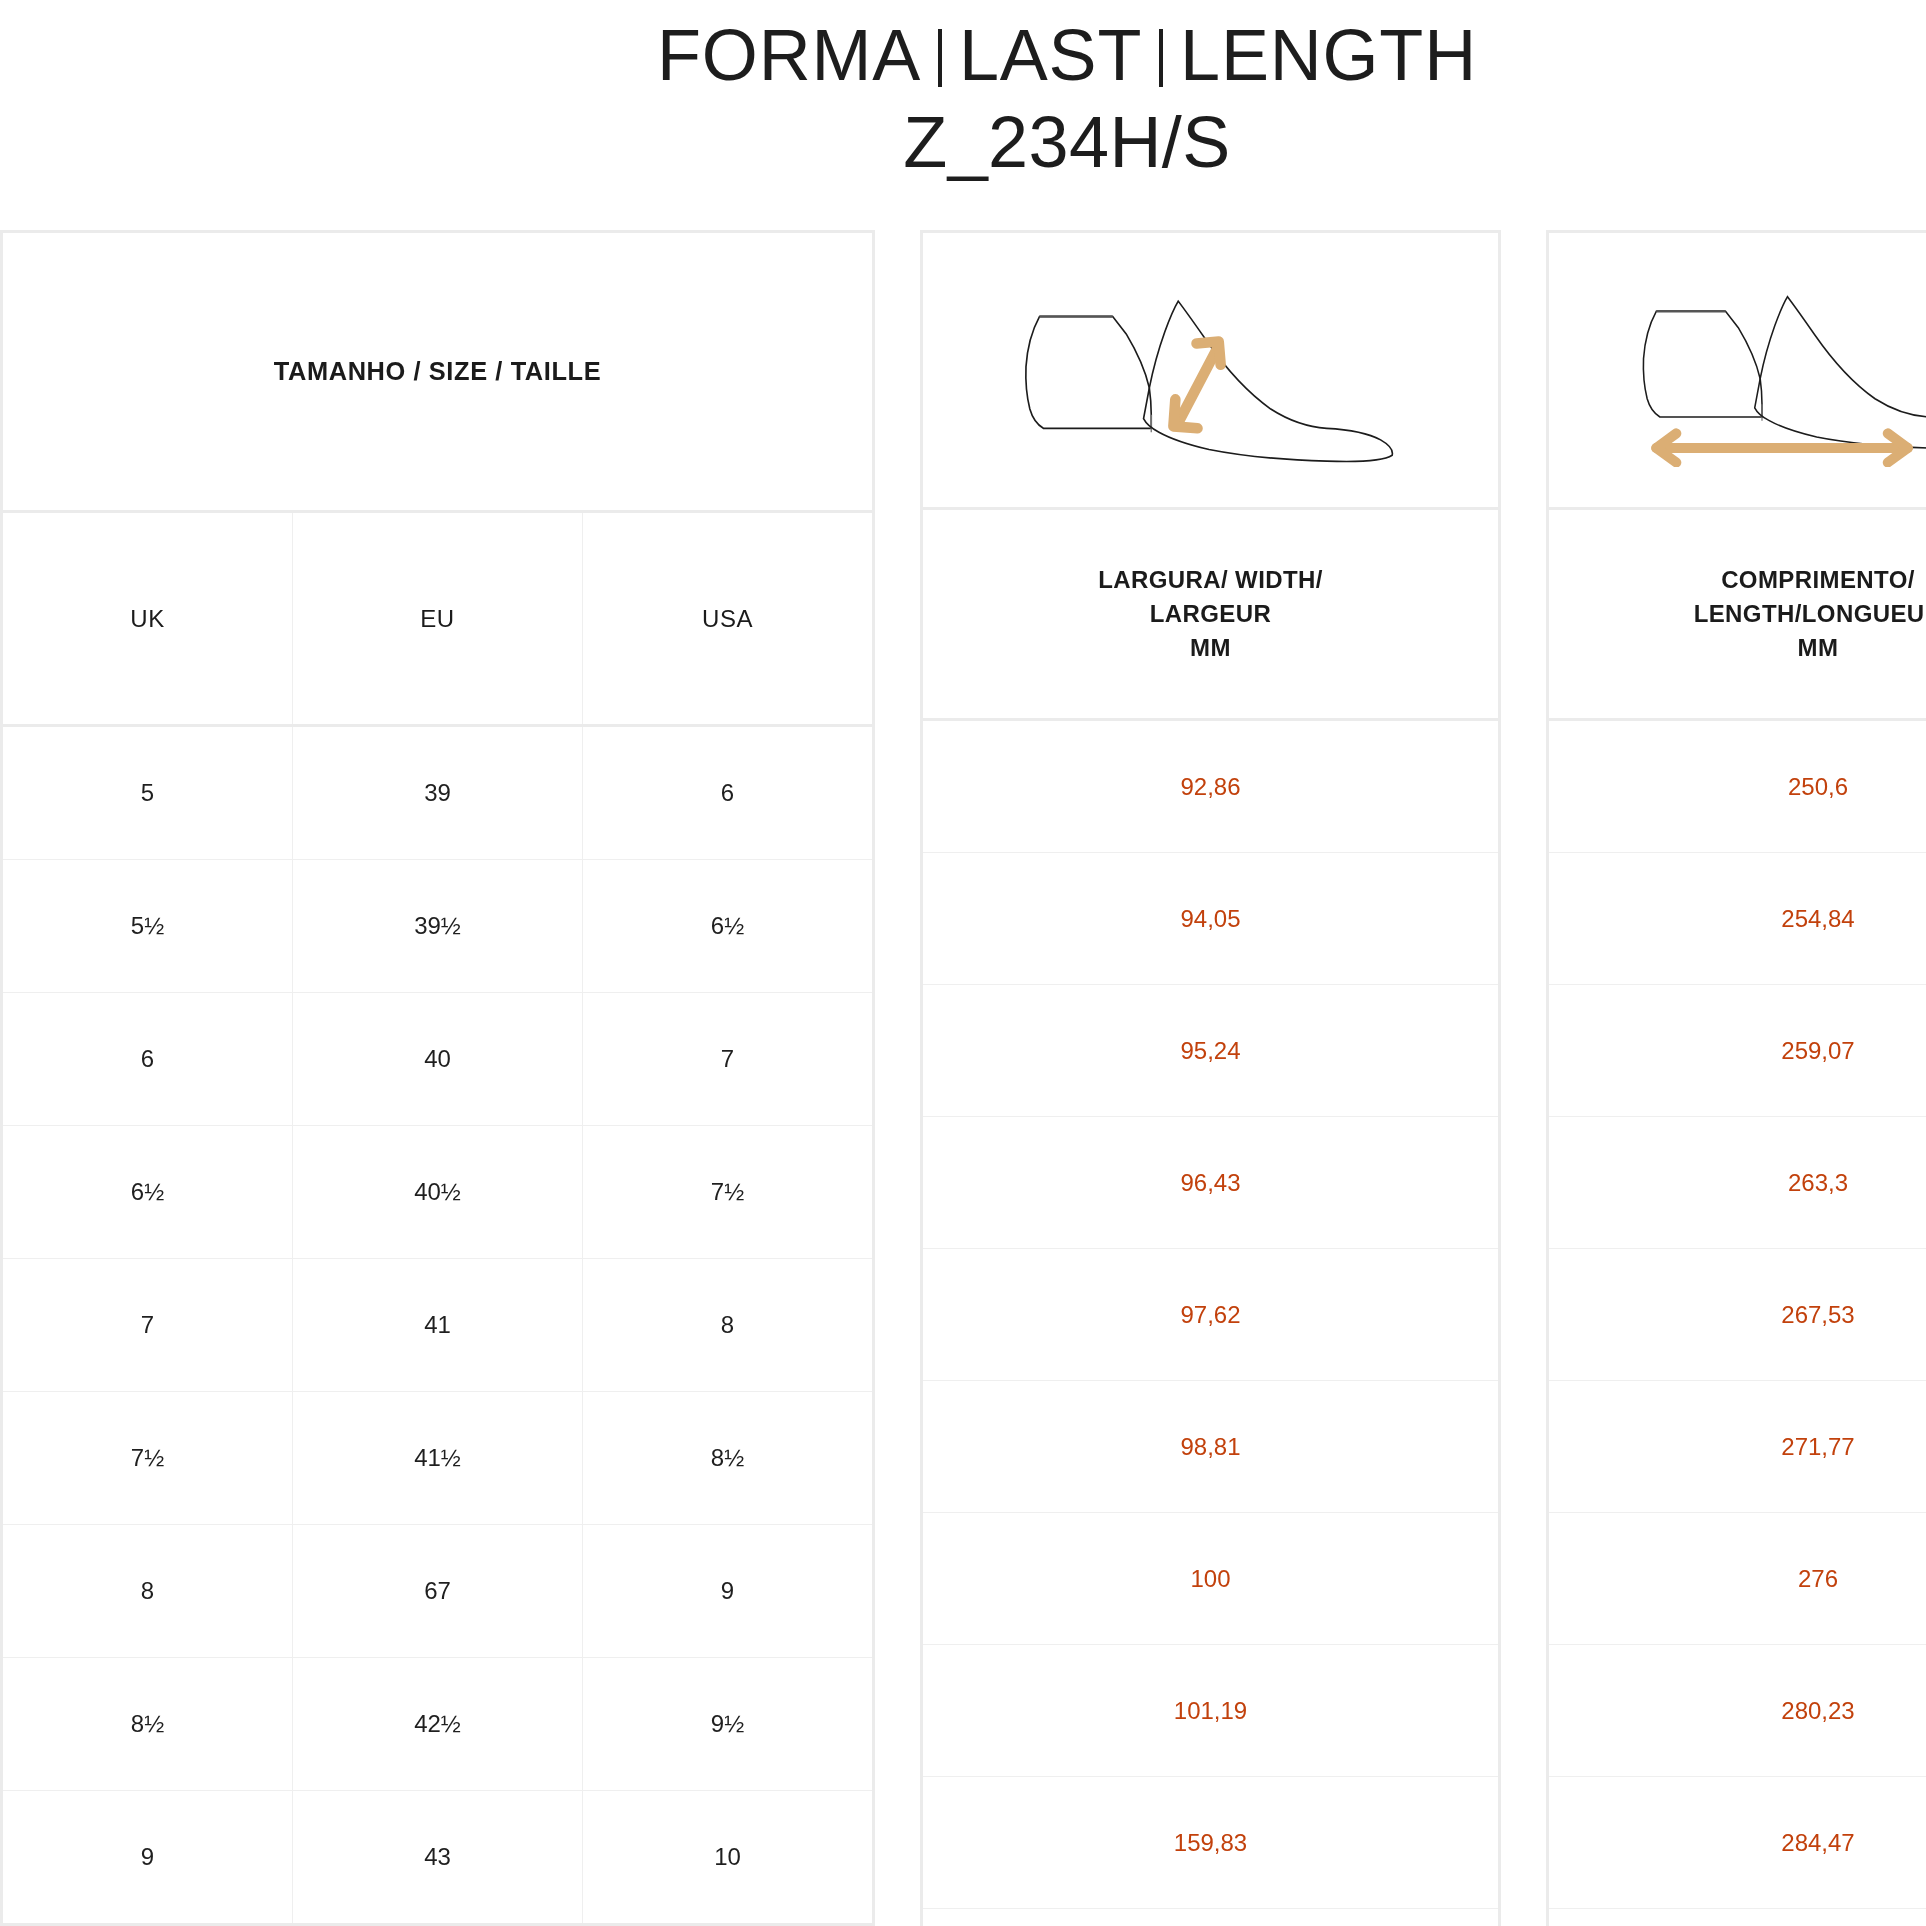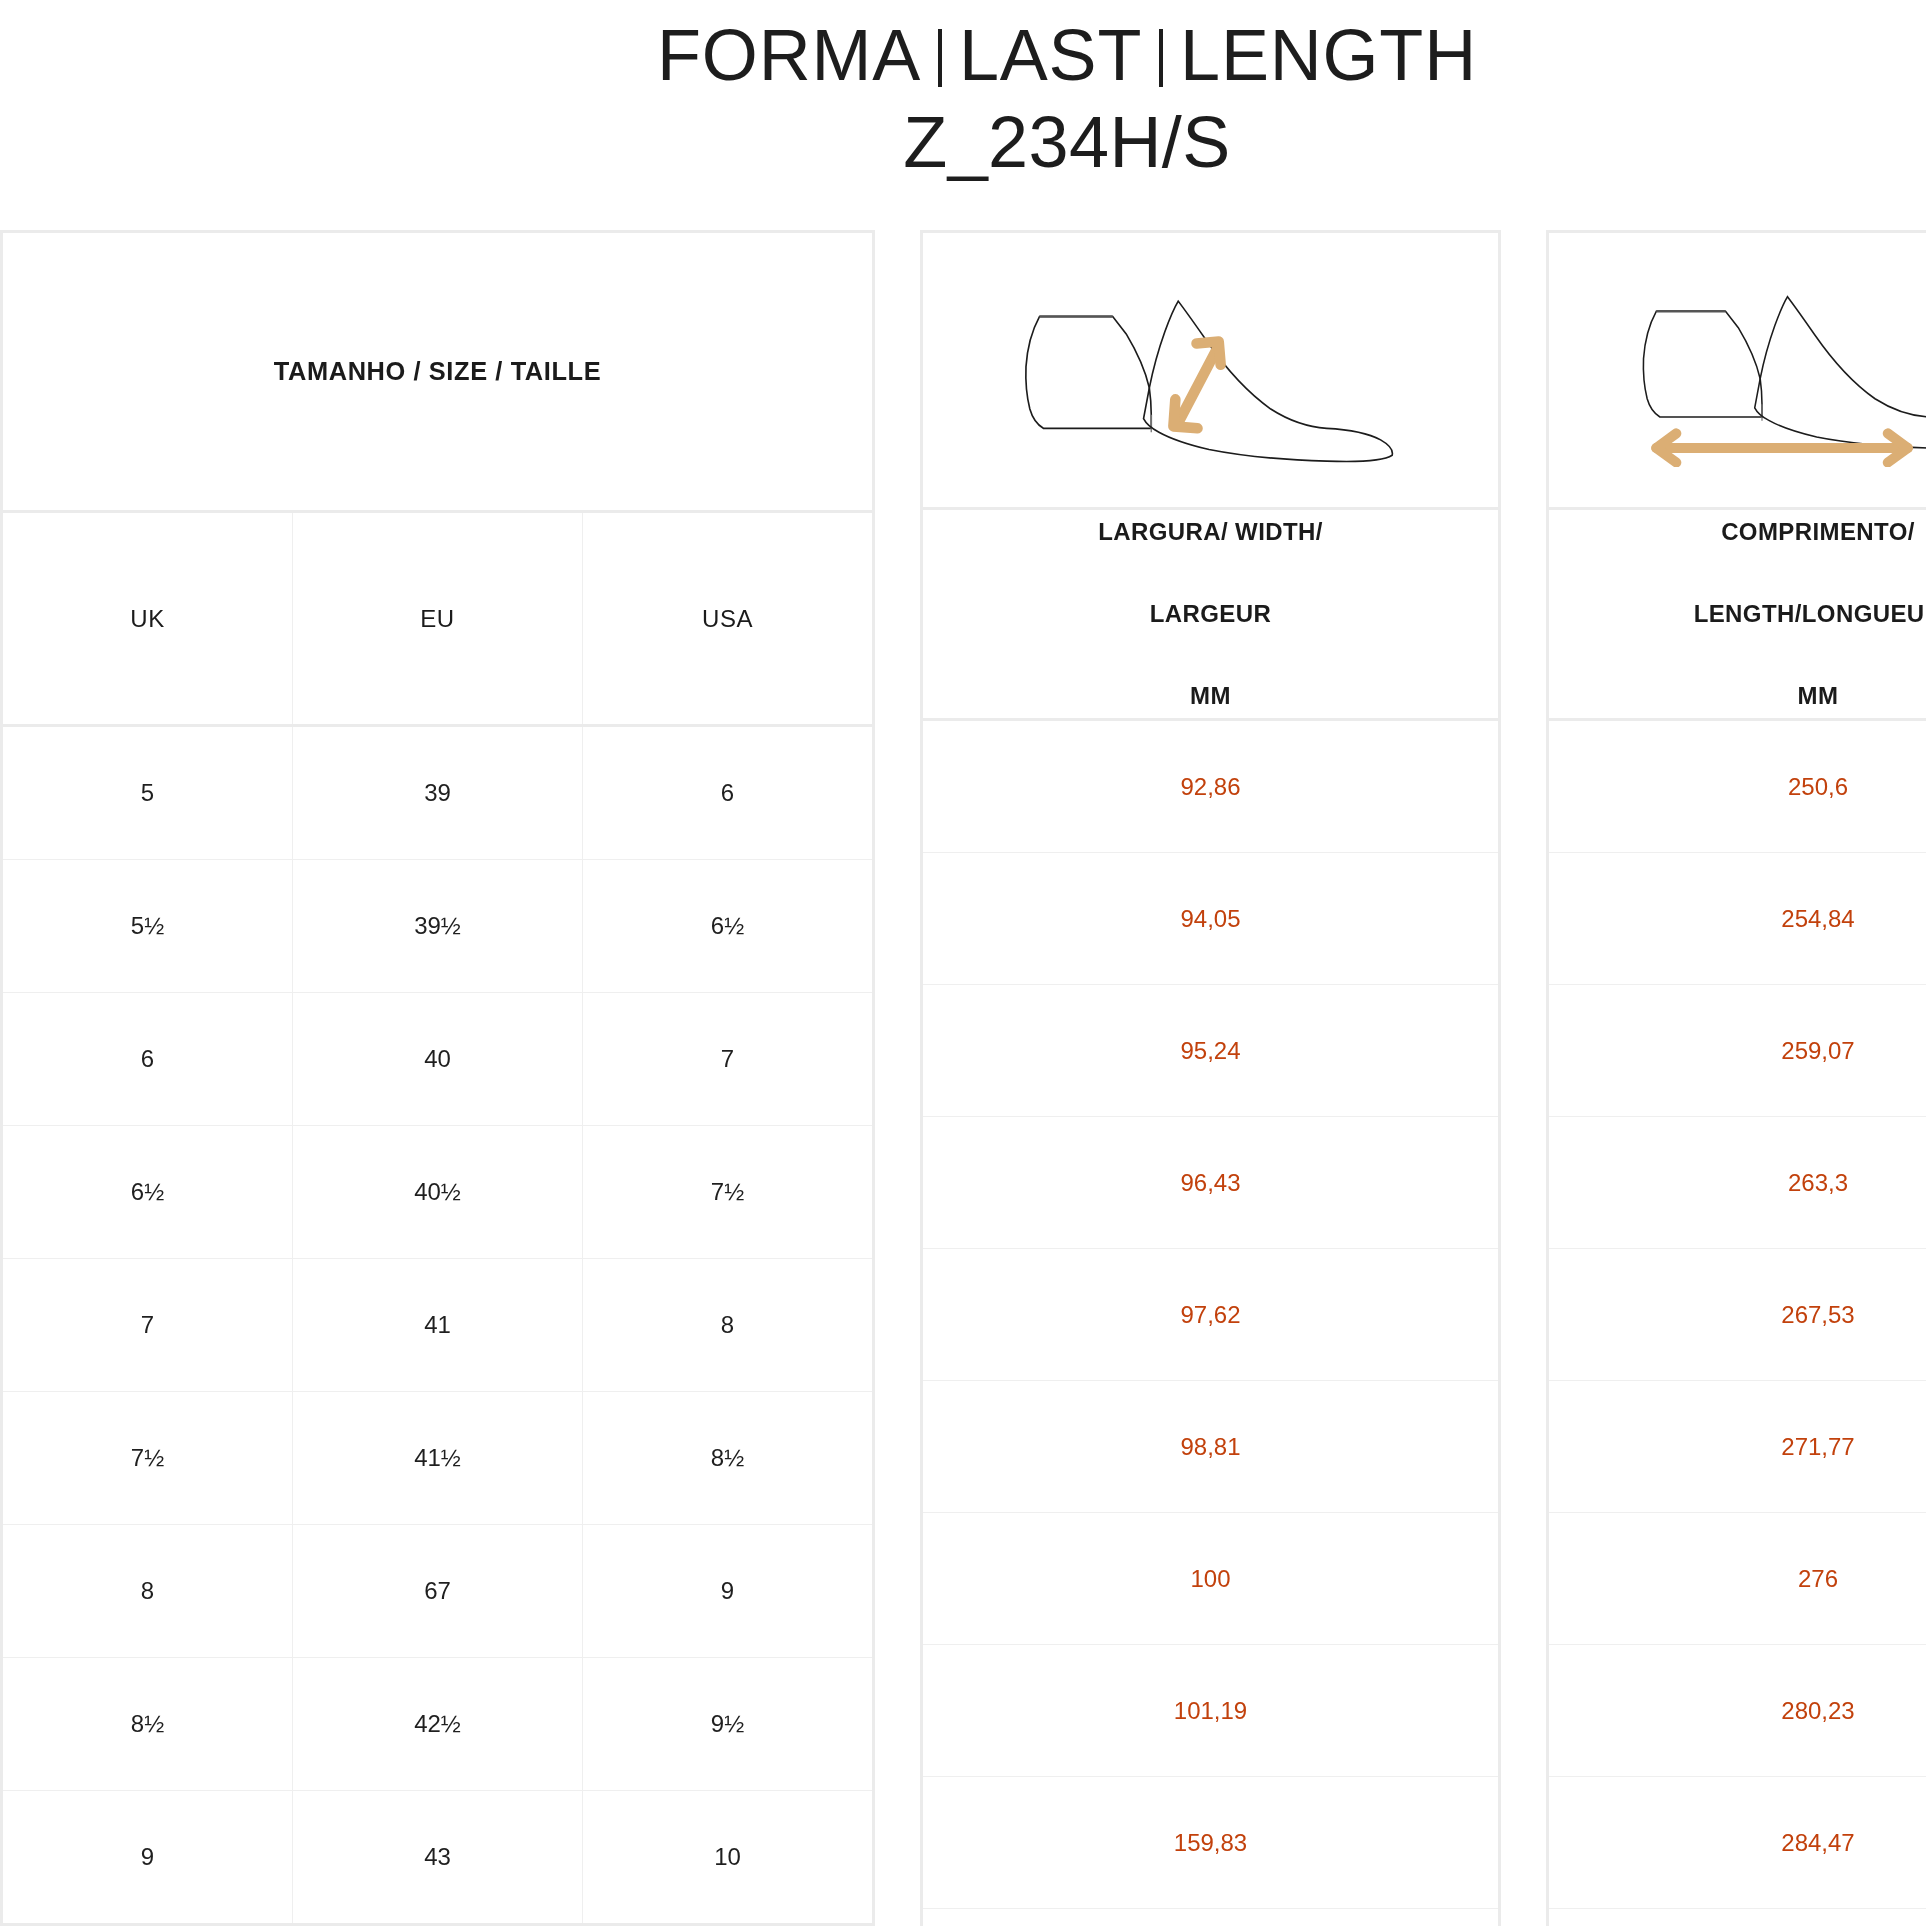--- a/index.html
+++ b/index.html
@@ -120,21 +120,20 @@
     display: flex;
     flex-direction: column;
     align-items: center;
     justify-content: center;
     text-align: center;
     font-size: 24px;
     font-weight: 700;
     letter-spacing: 0.4px;
     line-height: 1.42;
     box-sizing: border-box;
-    gap: 48px;
   }
 
   
   .rows { display: block; }
   .row {
     display: flex;
     height: 132px;
     border-bottom: 1.9px solid #efefef;
   }
   .row:last-child { border-bottom: none; }

